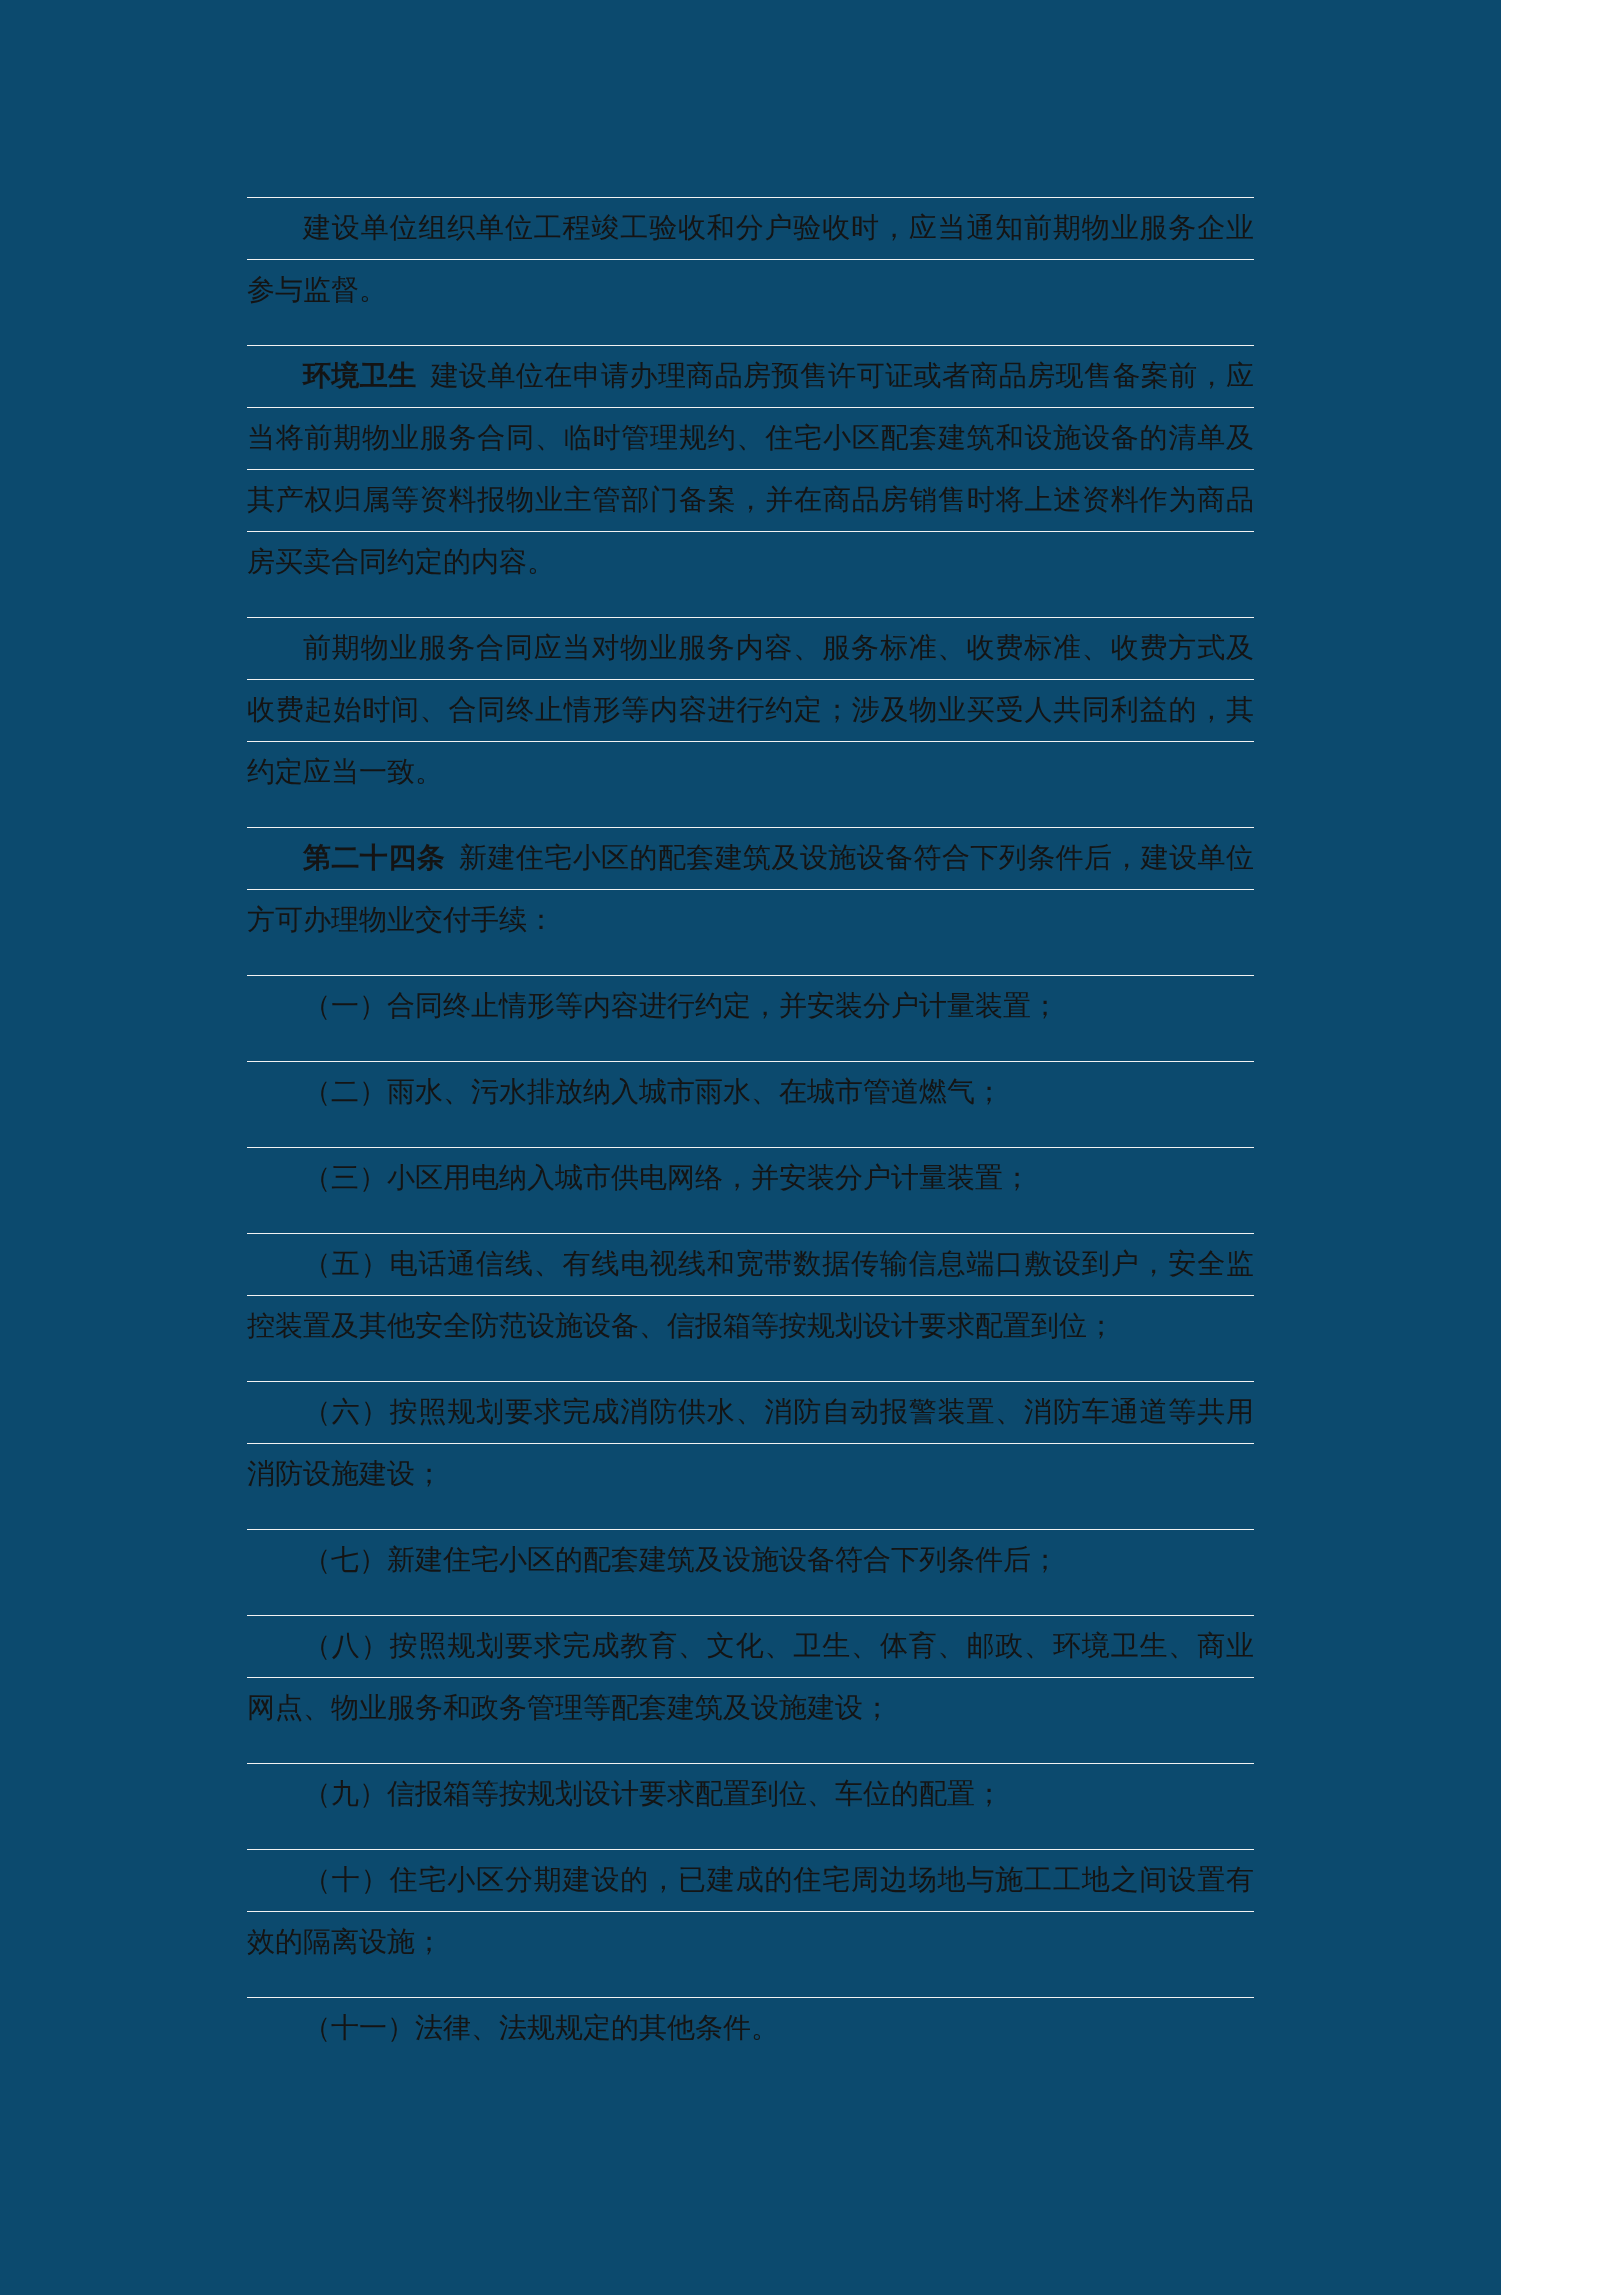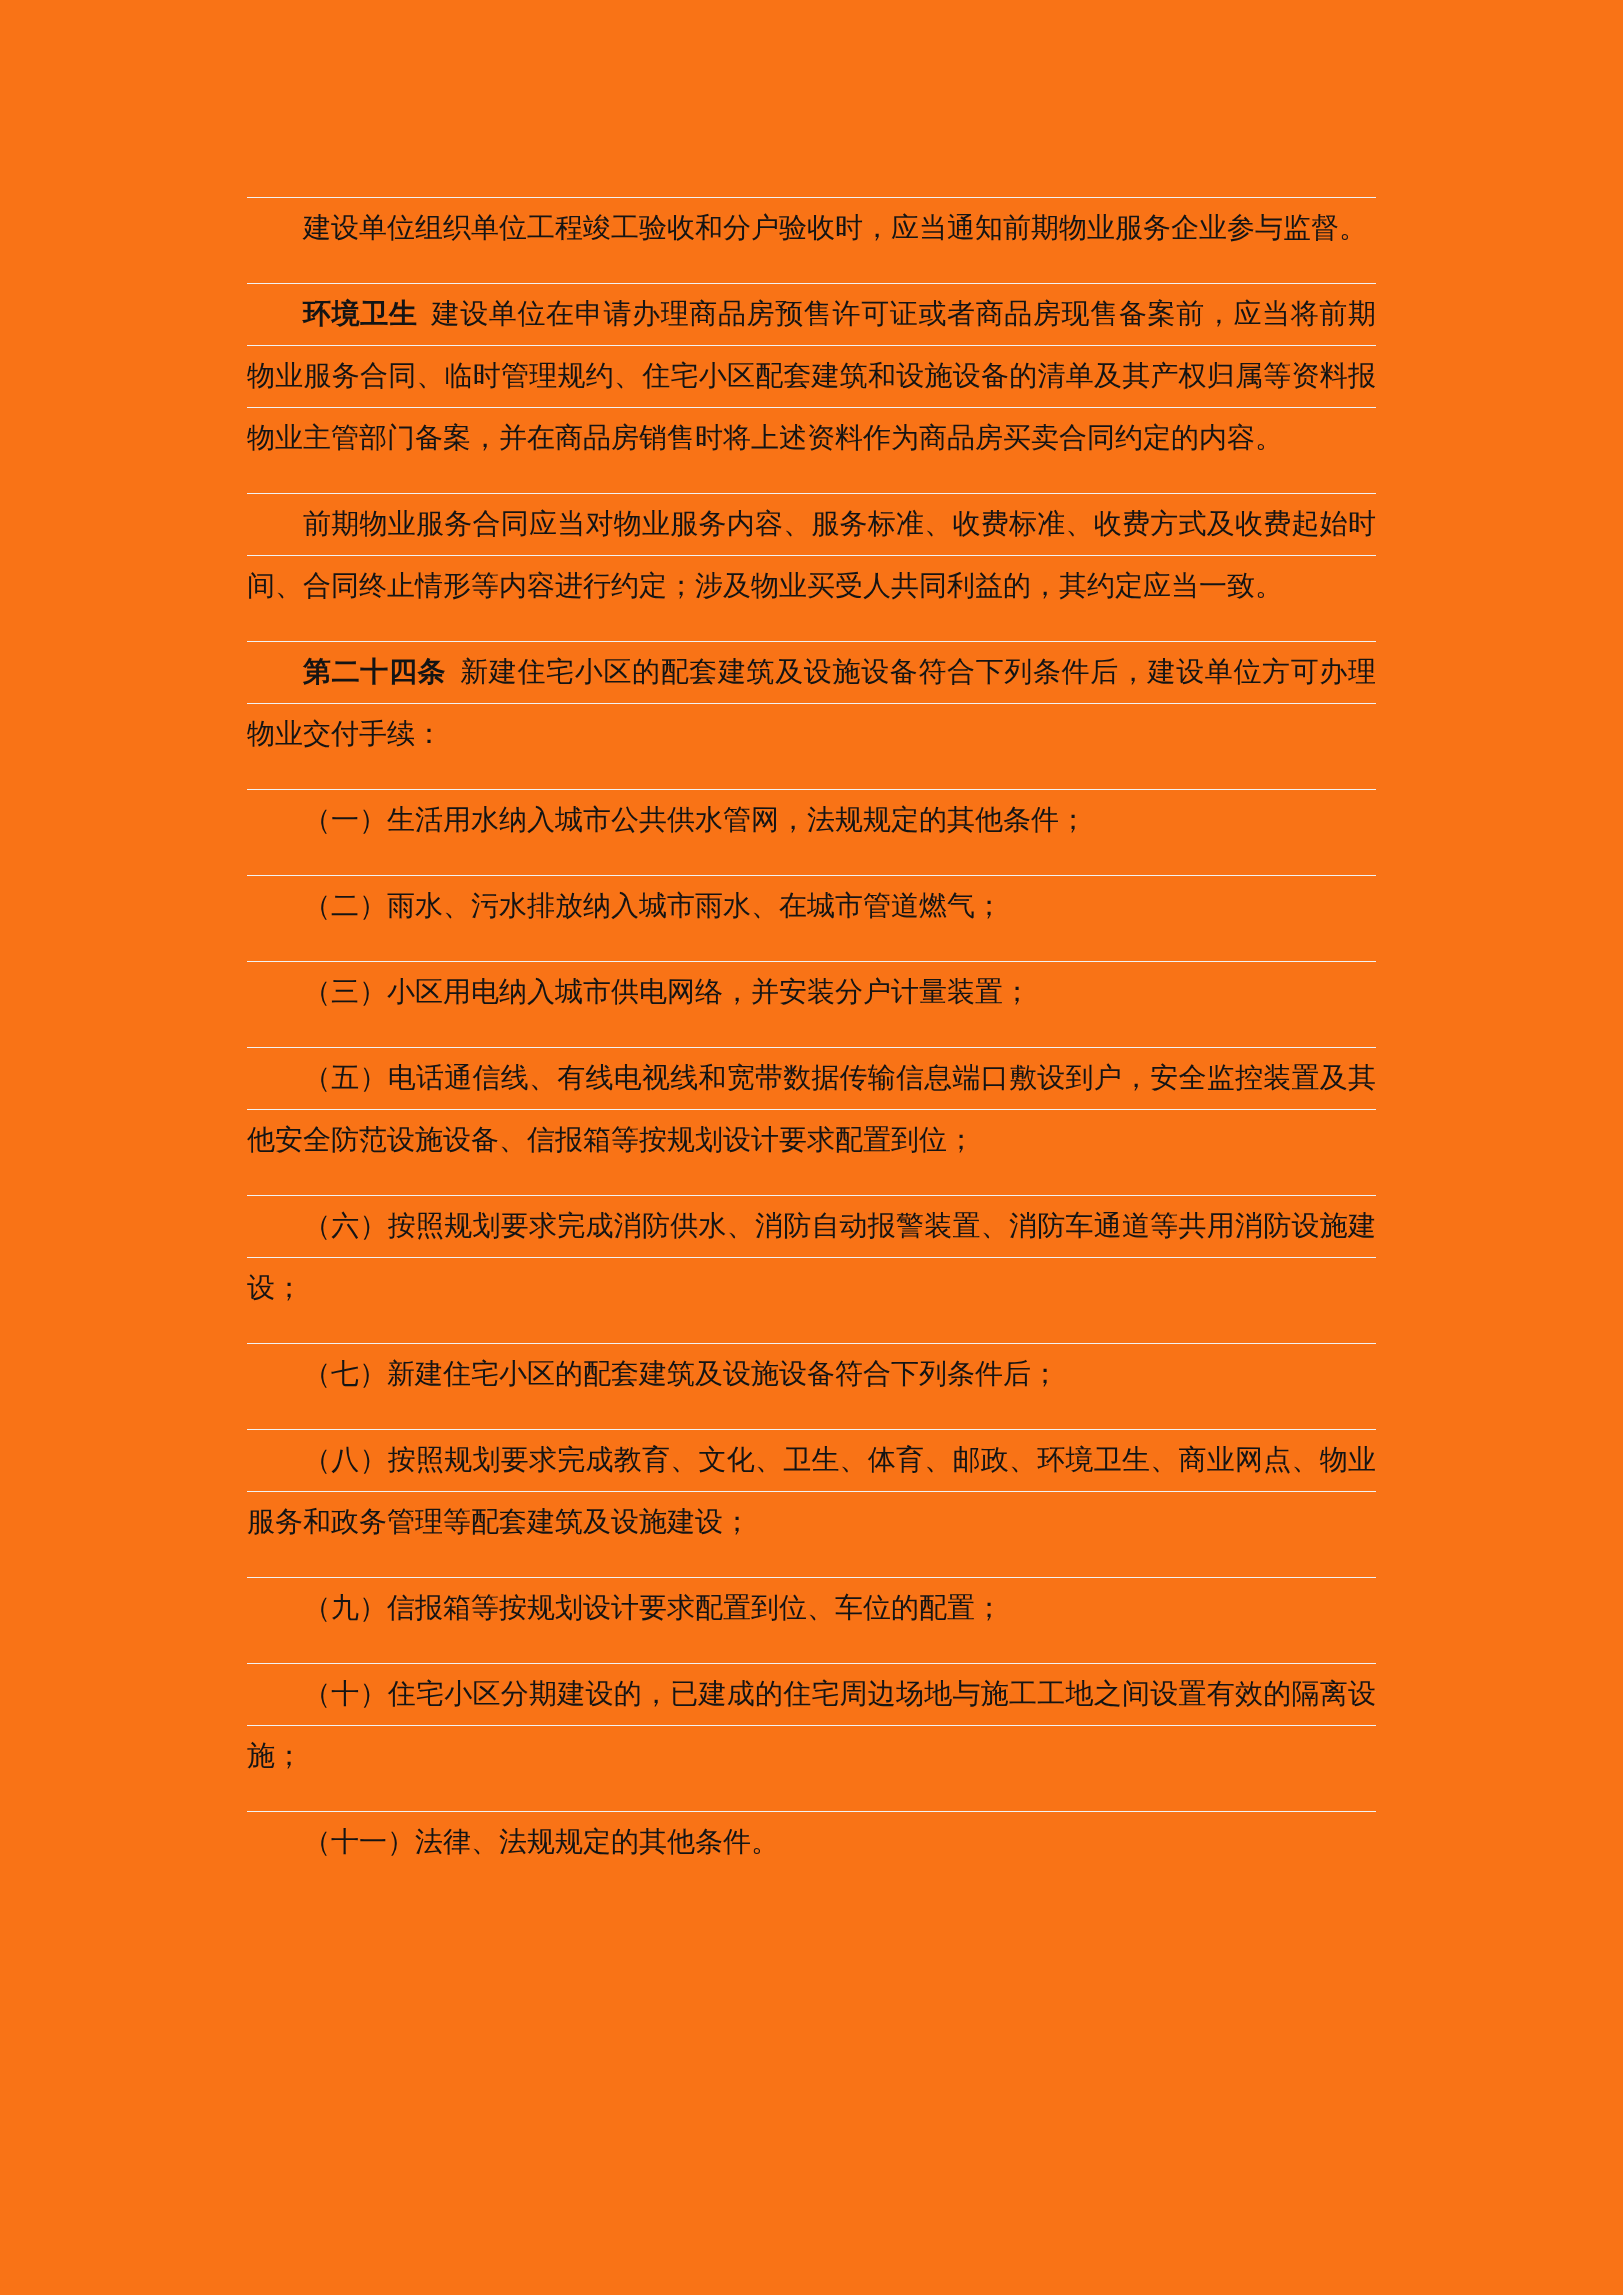--- a/index.html
+++ b/index.html
@@ -2,24 +2,24 @@
 <html style="font-size:10.5px"><head>
 <meta charset="utf-8">
 <style>
   html, body {
     margin: 0;
     padding: 0;
     background: #ffffff;
   }
   .page {
     position: relative;
-    width: 1623px;
+    width: 1501px;
     height: 2295px;
     box-sizing: border-box;
-    background: #f97316;
+    background: #0c4a6e;
     padding: 197px 247px 0 247px;
     overflow: hidden;
   }
   .para {
     font-family: "Liberation Serif", "DejaVu Serif", serif;
     font-size: 28px;
     line-height: 62px;
     color: #141414;
     text-align: justify;
     text-justify: inter-character;
@@ -43,21 +43,21 @@
 <div class="page">
 
   <p class="para"><span>建设单位组织单位工程竣工验收和分户验收时，应当通知前期物业服务企业参与监督。</span></p>
 
   <p class="para"><b class="article-label">环境卫生</b><span>建设单位在申请办理商品房预售许可证或者商品房现售备案前，应当将前期物业服务合同、临时管理规约、住宅小区配套建筑和设施设备的清单及其产权归属等资料报物业主管部门备案，并在商品房销售时将上述资料作为商品房买卖合同约定的内容。</span></p>
 
   <p class="para"><span>前期物业服务合同应当对物业服务内容、服务标准、收费标准、收费方式及收费起始时间、合同终止情形等内容进行约定；涉及物业买受人共同利益的，其约定应当一致。</span></p>
 
   <p class="para"><b class="article-label">第二十四条</b><span>新建住宅小区的配套建筑及设施设备符合下列条件后，建设单位方可办理物业交付手续：</span></p>
 
-  <p class="para"><span>（一）生活用水纳入城市公共供水管网，法规规定的其他条件；</span></p>
+  <p class="para"><span>（一）合同终止情形等内容进行约定，并安装分户计量装置；</span></p>
 
   <p class="para"><span>（二）雨水、污水排放纳入城市雨水、在城市管道燃气；</span></p>
 
   <p class="para"><span>（三）小区用电纳入城市供电网络，并安装分户计量装置；</span></p>
 
 
   <p class="para"><span>（五）电话通信线、有线电视线和宽带数据传输信息端口敷设到户，安全监控装置及其他安全防范设施设备、信报箱等按规划设计要求配置到位；</span></p>
 
   <p class="para"><span>（六）按照规划要求完成消防供水、消防自动报警装置、消防车通道等共用消防设施建设；</span></p>
 

